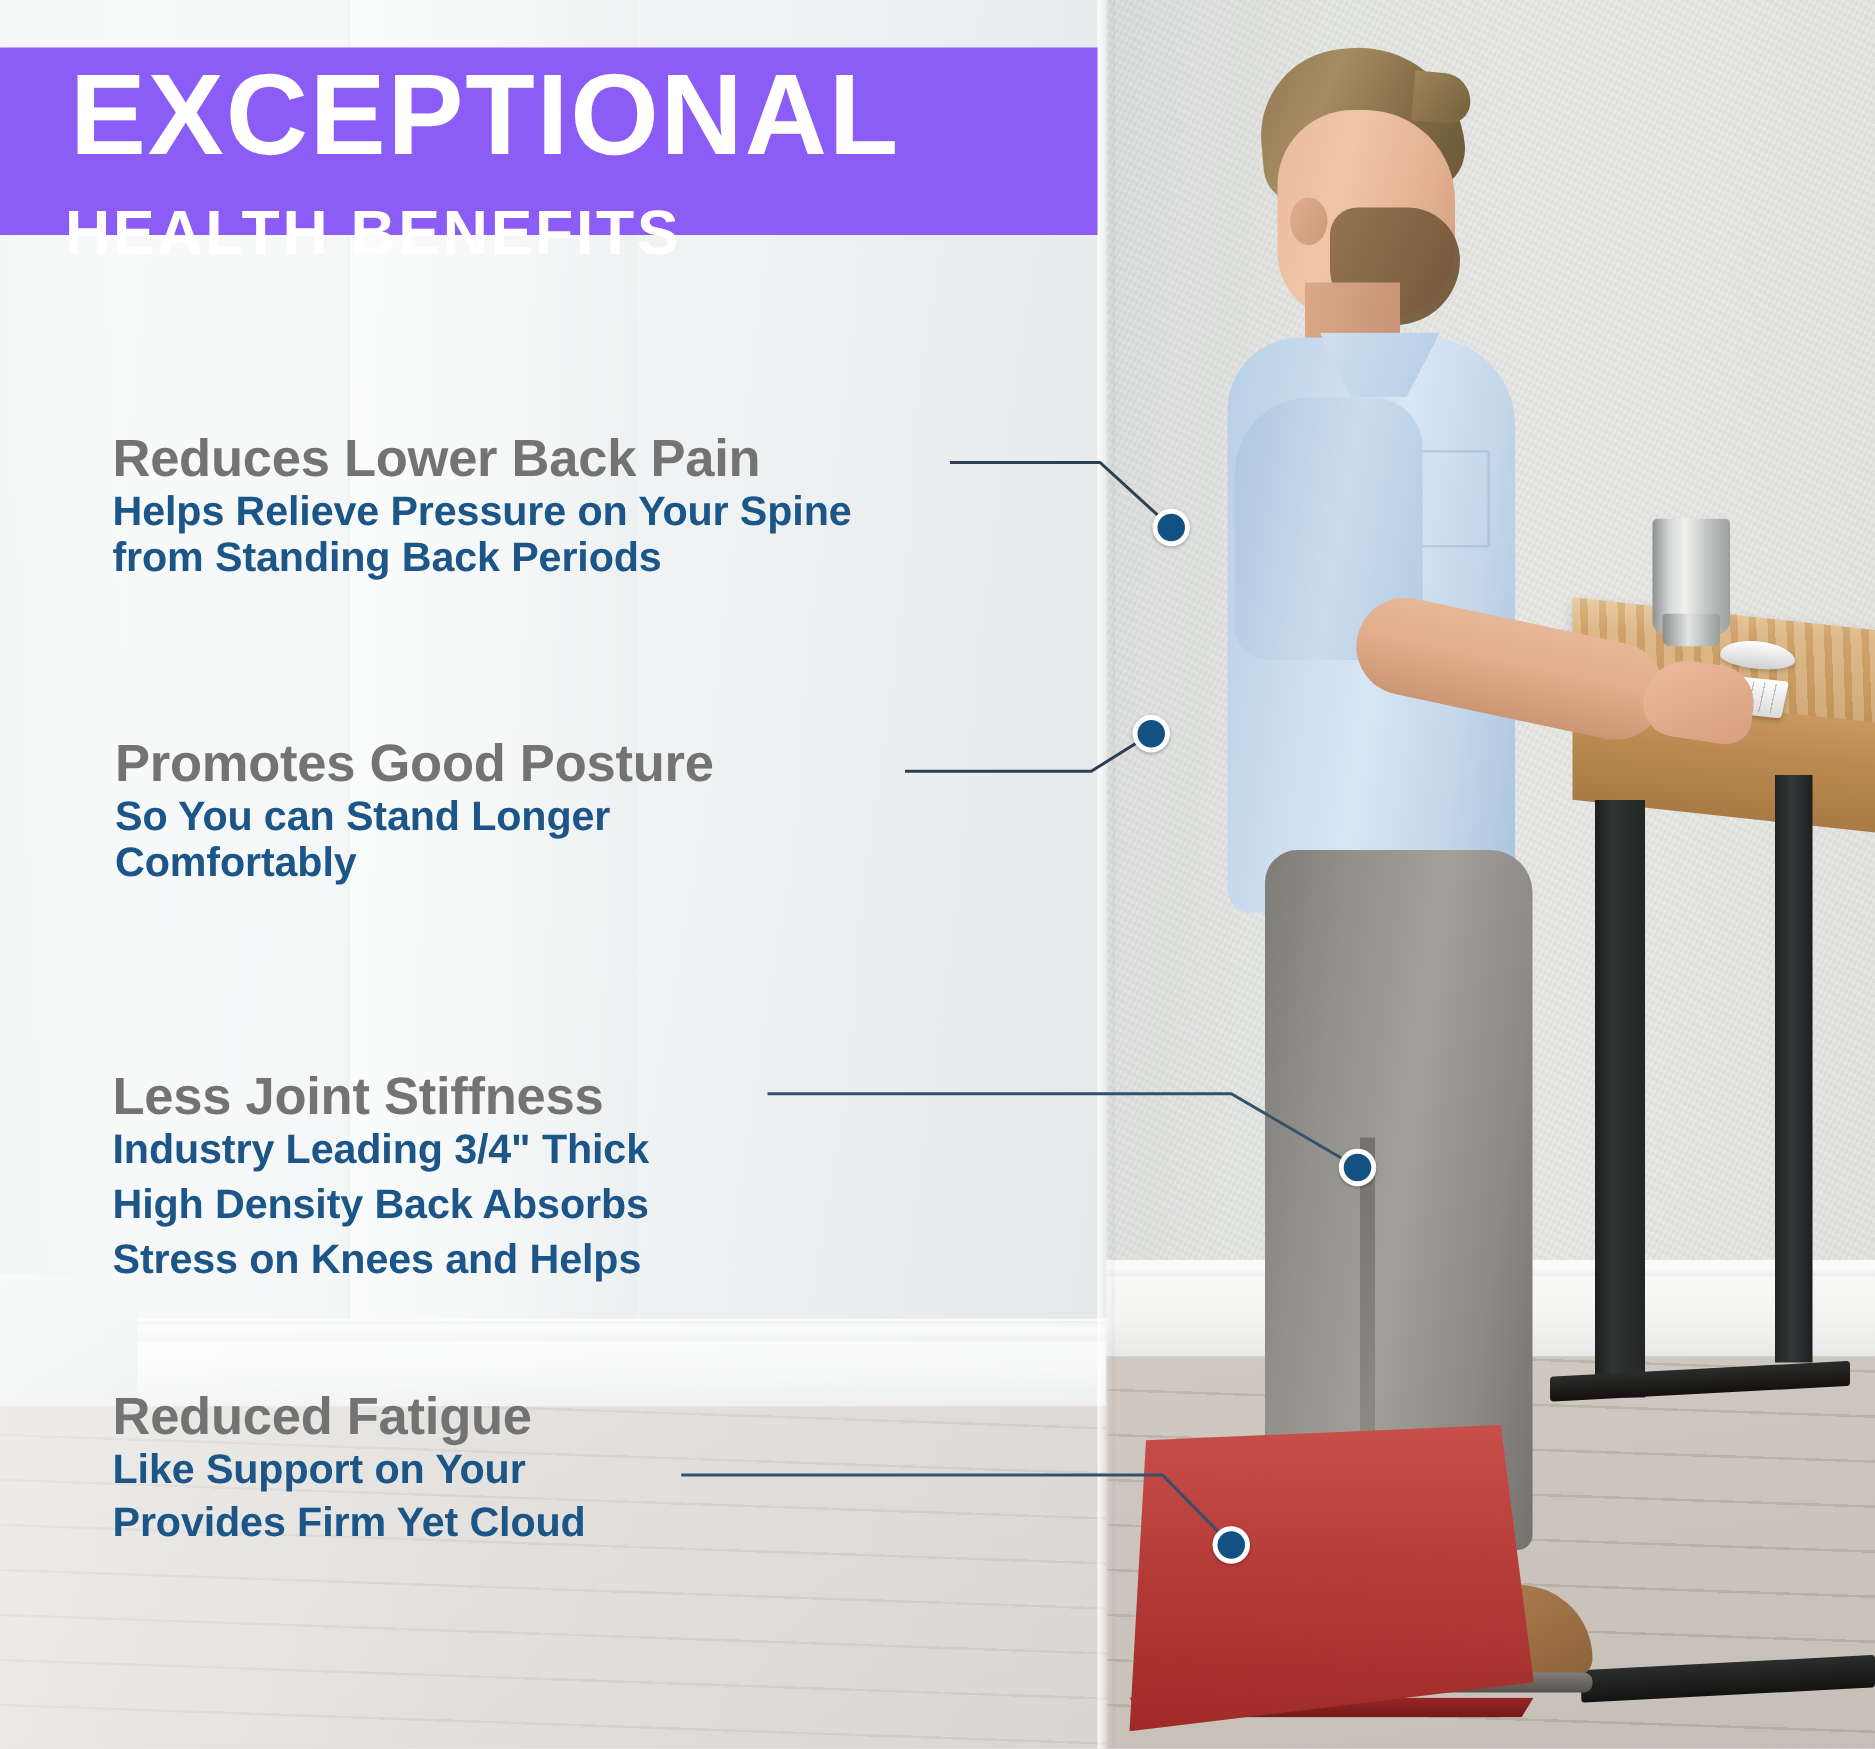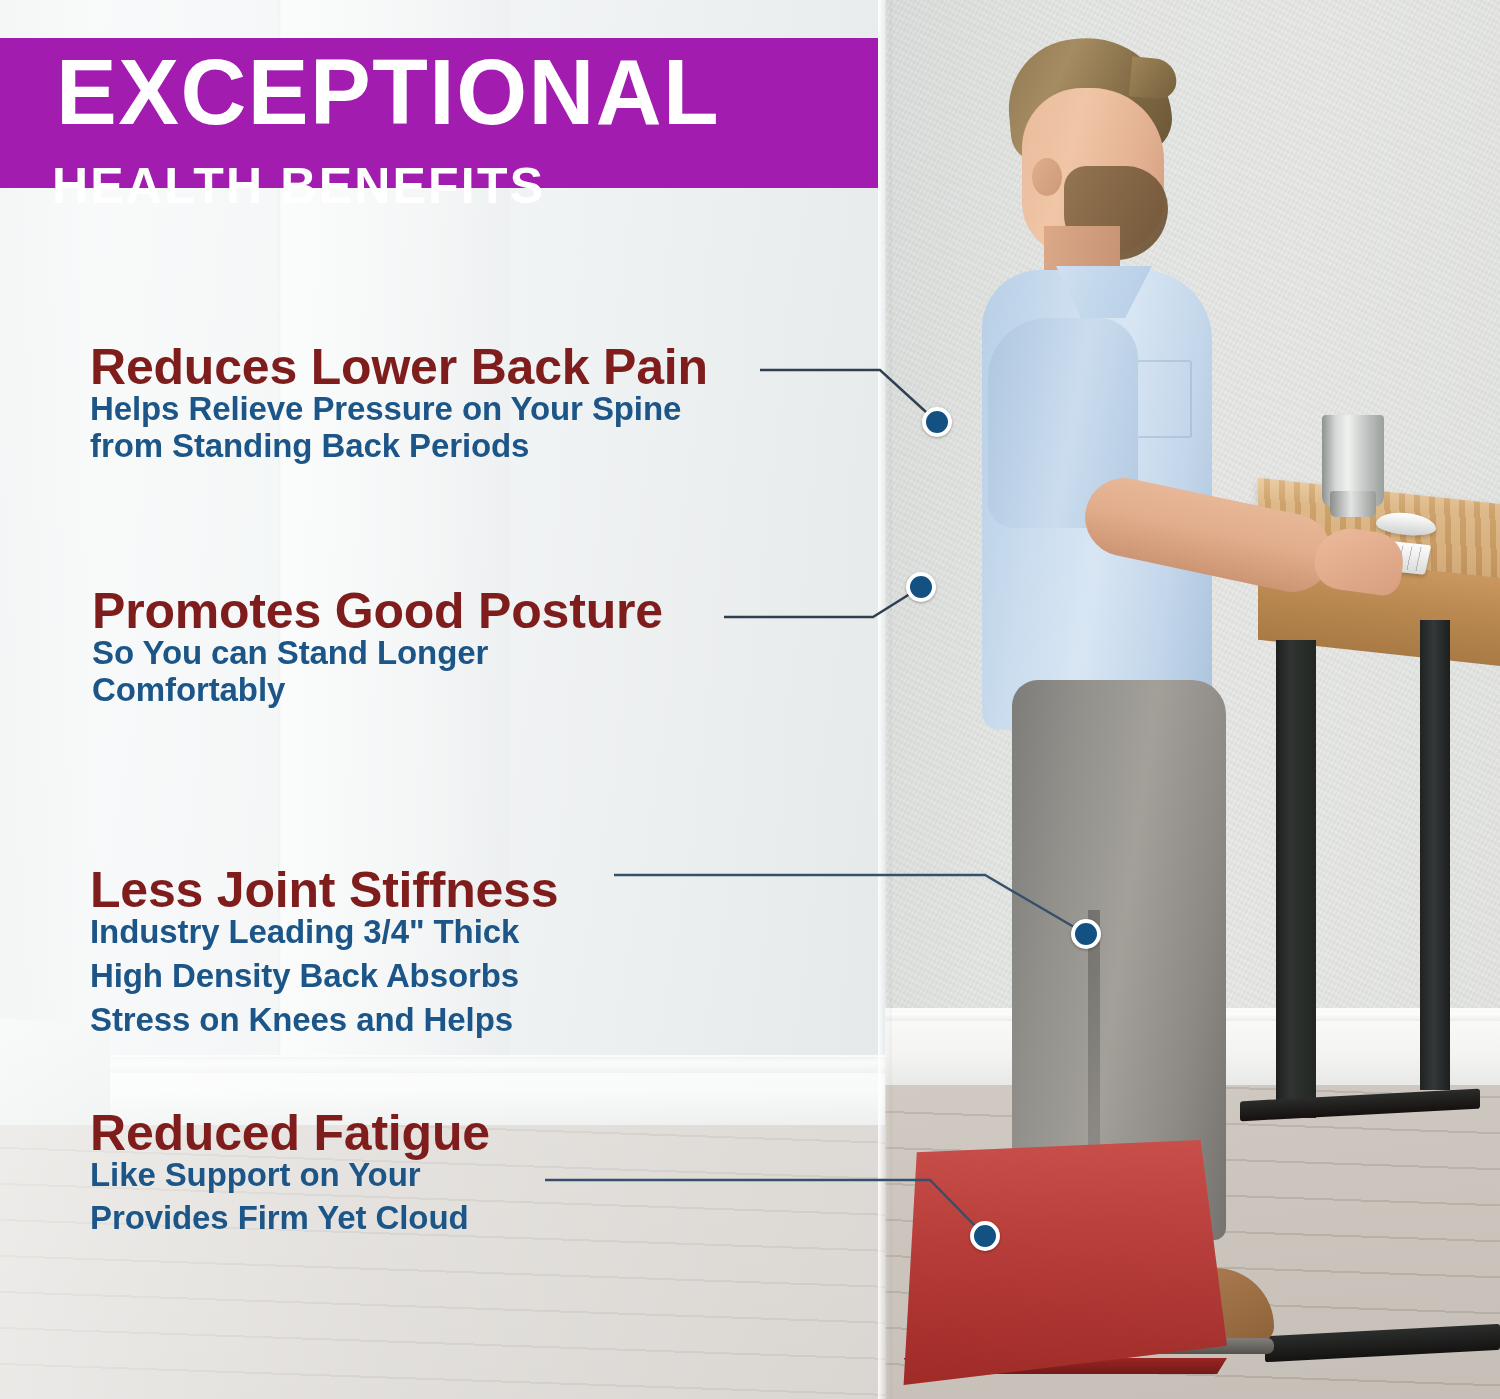--- a/index.html
+++ b/index.html
@@ -159,43 +159,43 @@
     clip-path:polygon(6% 5%, 92% 0%, 100% 84%, 2% 100%);
     box-shadow:0 6px 14px rgba(0,0,0,.22);}
   .mat:after{content:"";position:absolute;inset:0;
     background:linear-gradient(190deg,rgba(255,255,255,.10),rgba(0,0,0,.10));}
   .mat-edge{position:absolute;left:897px;top:1358px;width:330px;height:16px;
     background:linear-gradient(180deg,#992523,#721a18);
     clip-path:polygon(2% 0,100% 0,97% 100%,5% 100%);}
 
   
   .banner{position:absolute;left:0;top:38px;width:878px;height:150px;
-    background:#a21caf;}
+    background:#8b5cf6;}
   .banner .l1{
     position:absolute;left:52px;top:6px;width:810px;
     font-size:92px;line-height:96px;font-weight:bold;color:#ffffff;
     letter-spacing:1.5px;transform:scaleX(.99);white-space:nowrap;
   }
   .banner .l2{
     position:absolute;left:52px;top:108px;width:810px;
     font-size:50px;line-height:80px;font-weight:bold;color:#ffffff;
     letter-spacing:2.2px;white-space:nowrap;
   }
 
   
   .benefit{position:absolute;}
-  .benefit h2{margin:0;font-weight:bold;color:#7f1d1d;
-    font-size:50px;line-height:46px;letter-spacing:-0.2px;white-space:nowrap;}
+  .benefit h2{margin:0;font-weight:bold;color:#737373;
+    font-size:42px;line-height:46px;letter-spacing:-0.2px;white-space:nowrap;}
   .benefit .body{margin:0;color:#1C5587;font-weight:bold;
     font-size:33px;line-height:37px;letter-spacing:-0.1px;}
   .benefit .body div{white-space:nowrap;}
 
   #b1{left:90px;top:344px;}
   #b2{left:92px;top:588px;}
-  #b3{left:90px;top:854px;margin-top:13px;}
+  #b3{left:90px;top:854px;}
   #b3 .body div{margin-bottom:7px;}
   #b4{left:90px;top:1110px;}
   #b4 .body div{margin-bottom:6px;}
 
   
   .leaders{position:absolute;left:0;top:0;width:1500px;height:1399px;pointer-events:none;}
   .dot{position:absolute;width:22px;height:22px;border-radius:50%;
     background:#135182;border:4px solid #ffffff;
     box-shadow:0 1px 3px rgba(0,0,0,.3);transform:translate(-50%,-50%);}
 </style>

